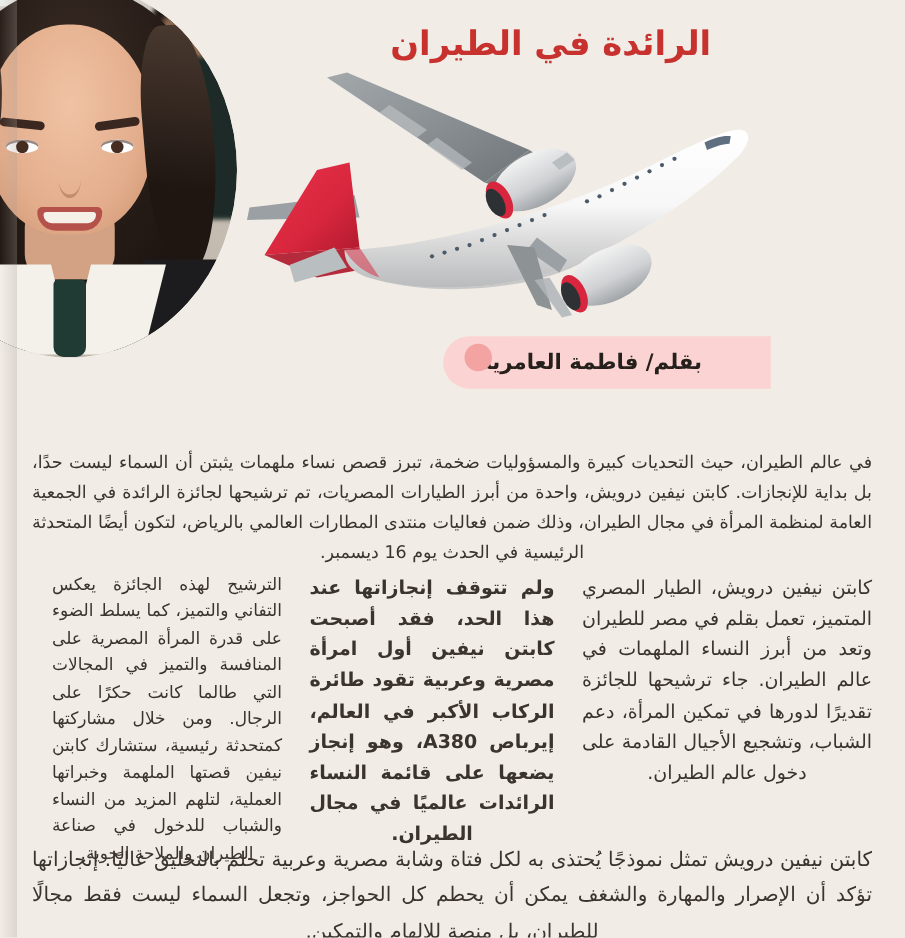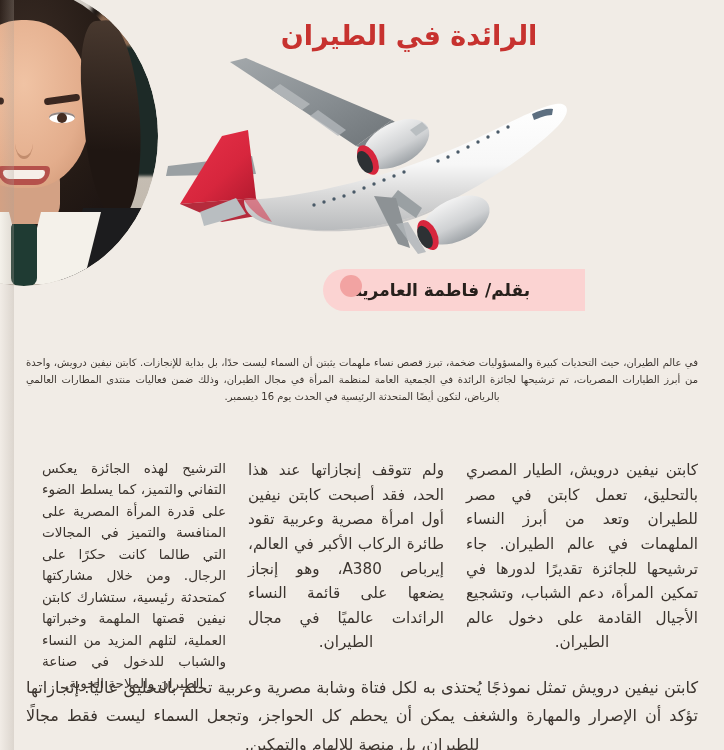--- a/index.html
+++ b/index.html
@@ -33,20 +33,21 @@
     z-index: 40;
   }
 
   
   .hero {
     position: absolute;
     top: 0;
     left: 0;
     width: 588px;
     height: 318px;
+    padding-left: 32px;
   }
 
   .headline {
     position: absolute;
     top: 2px;
     right: 14px;
     width: 330px;
     text-align: center;
     font-size: 27px;
     font-weight: bold;
@@ -333,21 +334,21 @@
     padding-right: 26px;
     white-space: nowrap;
   }
 
   
   .lede {
     position: absolute;
     top: 344px;
     right: 26px;
     width: 672px;
-    font-size: 10px;
+    font-size: 14px;
     line-height: 1.72;
     color: #3b342e;
     text-align: justify;
     text-align-last: center;
     direction: rtl;
   }
 
   .columns {
     position: absolute;
     top: 458px;
@@ -367,20 +368,21 @@
   }
   .col-1 {
     flex: 0 0 232px;
     font-size: 15.2px;
     line-height: 1.62;
   }
   .col-2 {
     flex: 0 0 196px;
     font-size: 15.2px;
     line-height: 1.62;
+    font-weight: bold;
   }
   .col-3 {
     flex: 0 0 184px;
     font-size: 13.6px;
     line-height: 1.58;
     margin-left: 20px;
   }
 
   .closing {
     position: absolute;
@@ -541,21 +543,21 @@
 
     <div class="byline">
       <span class="byline-dot"></span>
       <span class="byline-text">بقلم/ فاطمة العامرية</span>
     </div>
   </div>
 
   <p class="lede">في عالم الطيران، حيث التحديات كبيرة والمسؤوليات ضخمة، تبرز قصص نساء ملهمات يثبتن أن السماء ليست حدًا، بل بداية للإنجازات. كابتن نيفين درويش، واحدة من أبرز الطيارات المصريات، تم ترشيحها لجائزة الرائدة في الجمعية العامة لمنظمة المرأة في مجال الطيران، وذلك ضمن فعاليات منتدى المطارات العالمي بالرياض، لتكون أيضًا المتحدثة الرئيسية في الحدث يوم 16 ديسمبر.</p>
 
   <div class="columns">
-    <div class="col col-1">كابتن نيفين درويش، الطيار المصري بالتحليق، تعمل كابتن في مصر للطيران وتعد من أبرز النساء الملهمات في عالم الطيران. جاء ترشيحها للجائزة تقديرًا لدورها في تمكين المرأة، دعم الشباب، وتشجيع الأجيال القادمة على دخول عالم الطيران.</div>
+    <div class="col col-1">كابتن نيفين درويش، الطيار المصري المتميز، تعمل بقلم في مصر للطيران وتعد من أبرز النساء الملهمات في عالم الطيران. جاء ترشيحها للجائزة تقديرًا لدورها في تمكين المرأة، دعم الشباب، وتشجيع الأجيال القادمة على دخول عالم الطيران.</div>
     <div class="col col-2">ولم تتوقف إنجازاتها عند هذا الحد، فقد أصبحت كابتن نيفين أول امرأة مصرية وعربية تقود طائرة الركاب الأكبر في العالم، إيرباص A380، وهو إنجاز يضعها على قائمة النساء الرائدات عالميًا في مجال الطيران.</div>
     <div class="col col-3">الترشيح لهذه الجائزة يعكس التفاني والتميز، كما يسلط الضوء على قدرة المرأة المصرية على المنافسة والتميز في المجالات التي طالما كانت حكرًا على الرجال. ومن خلال مشاركتها كمتحدثة رئيسية، ستشارك كابتن نيفين قصتها الملهمة وخبراتها العملية، لتلهم المزيد من النساء والشباب للدخول في صناعة الطيران والملاحة الجوية.</div>
   </div>
 
   <p class="closing">كابتن نيفين درويش تمثل نموذجًا يُحتذى به لكل فتاة وشابة مصرية وعربية تحلم بالتحليق عاليًا. إنجازاتها تؤكد أن الإصرار والمهارة والشغف يمكن أن يحطم كل الحواجز، وتجعل السماء ليست فقط مجالًا للطيران، بل منصة للإلهام والتمكين.</p>
 
   <div class="page-edge"></div>
 </div>
 
 </body></html>

